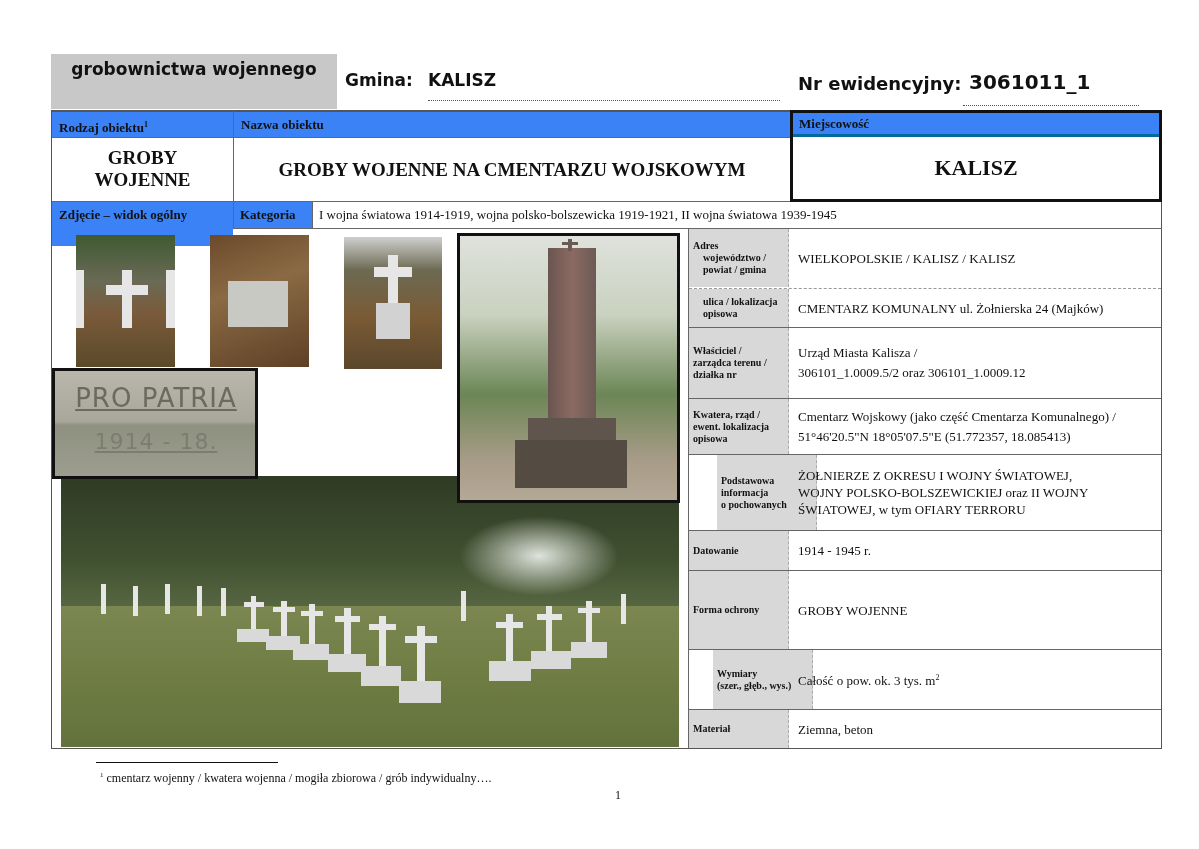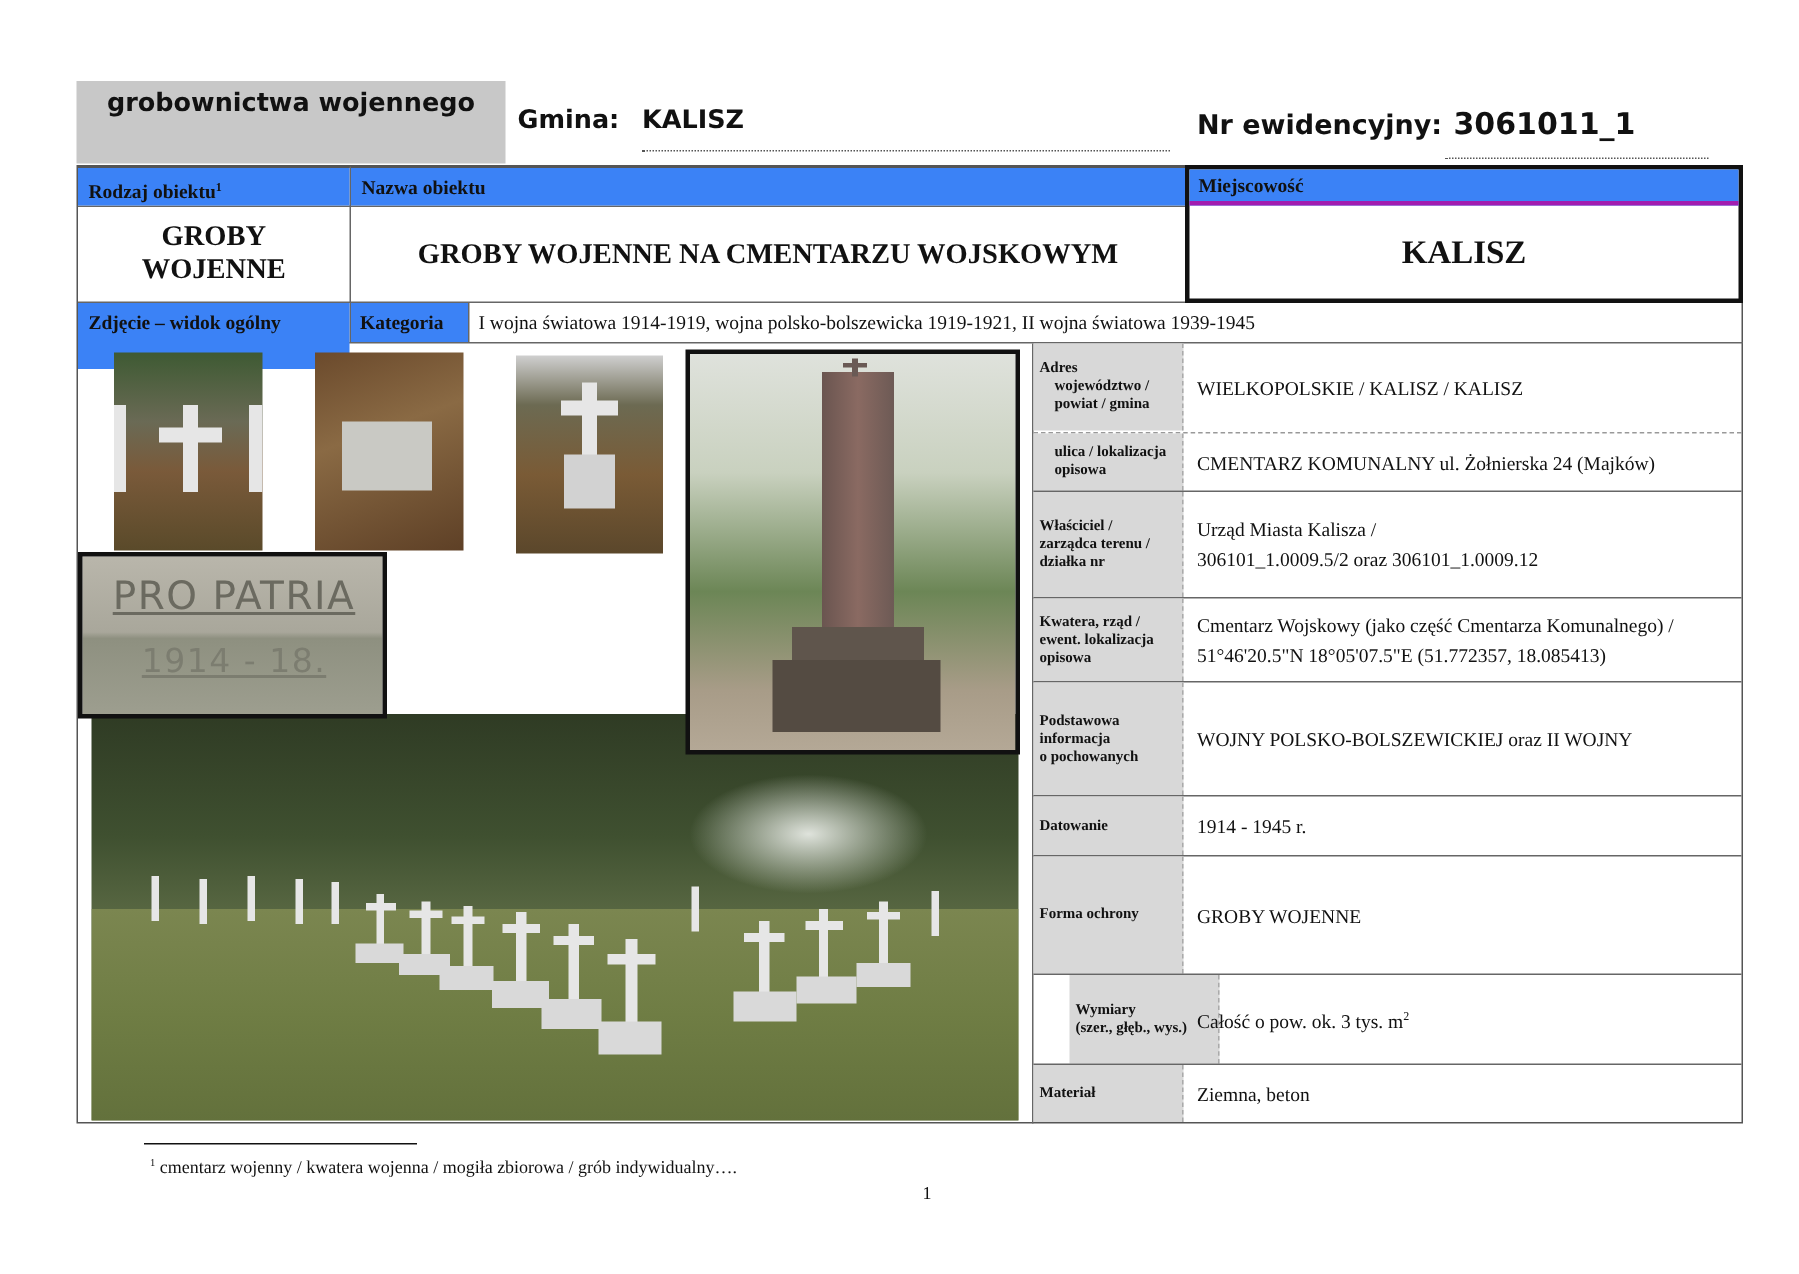--- a/index.html
+++ b/index.html
@@ -28,21 +28,21 @@
   .hline { position: absolute; border-top: 1px solid #666; }
   .vline { position: absolute; border-left: 1px solid #666; }
 
   .gray { background: #3b82f6; }
   .hdr { font-size: 13px; font-weight: bold; padding-left: 7px; line-height: 25px; }
   .hdr sup { font-size: 8px; }
 
   .rodzaj-h { left: 52px; top: 112px; width: 181px; height: 25px; }
   .nazwa-h { left: 234px; top: 112px; width: 556px; height: 25px; }
   .miejsc-box { left: 790px; top: 110px; width: 372px; height: 92px; border: 3px solid #111; }
-  .miejsc-h { position: absolute; left: 0; top: 0; width: 100%; height: 24px; border-bottom: 3px solid #a21caf; font-size: 13px; font-weight: bold; padding-left: 6px; line-height: 22px; }
+  .miejsc-h { position: absolute; left: 0; top: 0; width: 100%; height: 24px; border-bottom: 3px solid #0369a1; font-size: 13px; font-weight: bold; padding-left: 6px; line-height: 22px; }
   .miejsc-v { position: absolute; left: 0; top: 24px; width: 100%; height: 62px; font-size: 22px; font-weight: bold; text-align: center; line-height: 62px; }
 
   .rodzaj-v { left: 52px; top: 138px; width: 181px; height: 63px; font-size: 19px; font-weight: bold; text-align: center; line-height: 22px; padding-top: 9px; }
   .nazwa-v { left: 234px; top: 138px; width: 556px; height: 63px; font-size: 19px; font-weight: bold; text-align: center; line-height: 63px; }
 
   .zdjecie-h { left: 52px; top: 202px; width: 181px; height: 44px; font-size: 13px; font-weight: bold; padding-left: 7px; line-height: 26px; }
   .kategoria-h { left: 234px; top: 202px; width: 78px; height: 26px; font-size: 13px; font-weight: bold; padding-left: 6px; line-height: 26px; }
   .kategoria-v { left: 313px; top: 202px; width: 848px; height: 26px; font-size: 13px; padding-left: 6px; line-height: 26px; }
 
   
@@ -152,27 +152,29 @@
   <div>Kwatera, rząd /</div>
   <div>ewent. lokalizacja</div>
   <div>opisowa</div>
 </div>
 <div class="val" style="top:399px; height:55px; line-height:20px;">
   <div>Cmentarz Wojskowy (jako część Cmentarza Komunalnego) /</div>
   <div>51°46'20.5"N 18°05'07.5"E (51.772357, 18.085413)</div>
 </div>
 <div class="hline" style="left:689px; top:454px; width:472px;"></div>
 
-<div class="lbl" style="top:455px; height:75px;">
+<div class="lbl" style="top:455px; height:75px;margin-left:28px;">
   <div>Podstawowa</div>
   <div>informacja</div>
   <div>o pochowanych</div>
 </div>
 <div class="val" style="top:455px; height:75px; line-height:17px;">
+  <div>ŻOŁNIERZE Z OKRESU I WOJNY ŚWIATOWEJ,</div>
   <div>WOJNY POLSKO-BOLSZEWICKIEJ oraz II WOJNY</div>
+  <div>ŚWIATOWEJ, w tym OFIARY TERRORU</div>
 </div>
 <div class="hline" style="left:689px; top:530px; width:472px;"></div>
 
 <div class="lbl" style="top:531px; height:39px;">
   <div>Datowanie</div>
 </div>
 <div class="val" style="top:531px; height:39px;">
   <div>1914 - 1945 r.</div>
 </div>
 <div class="hline" style="left:689px; top:570px; width:472px;"></div>

